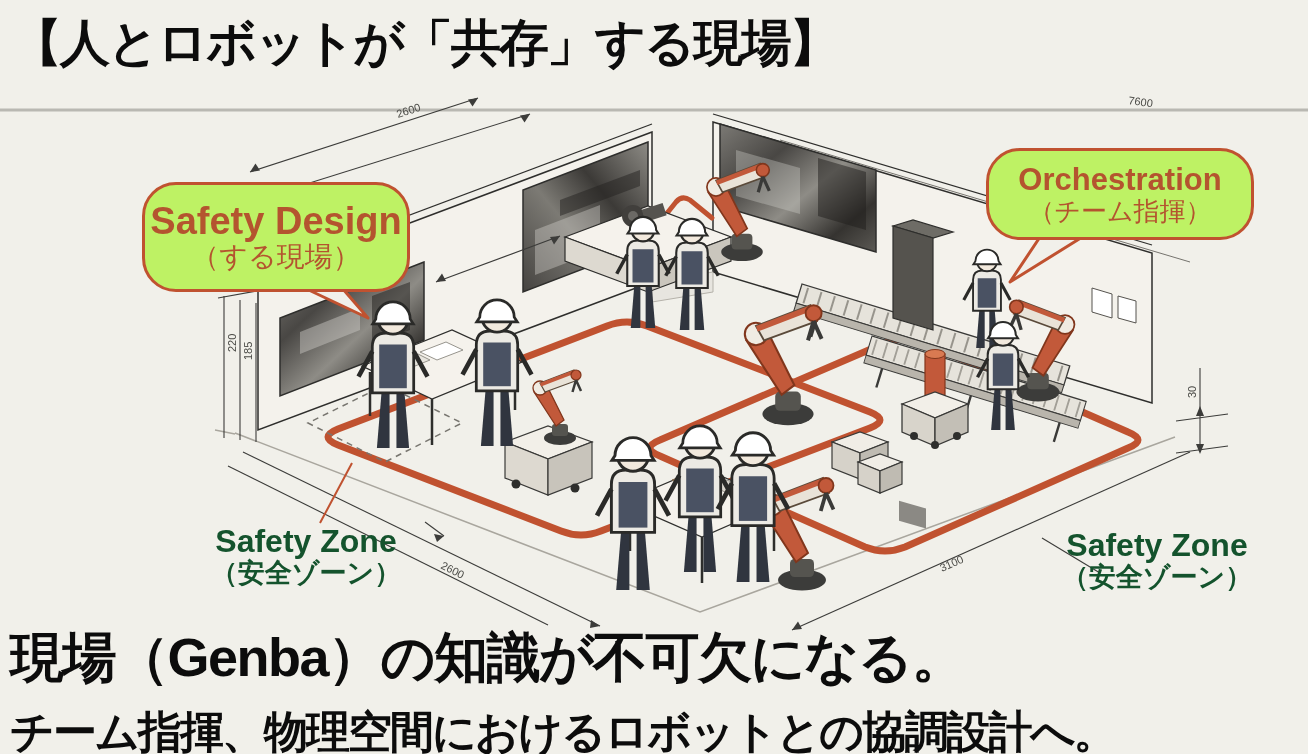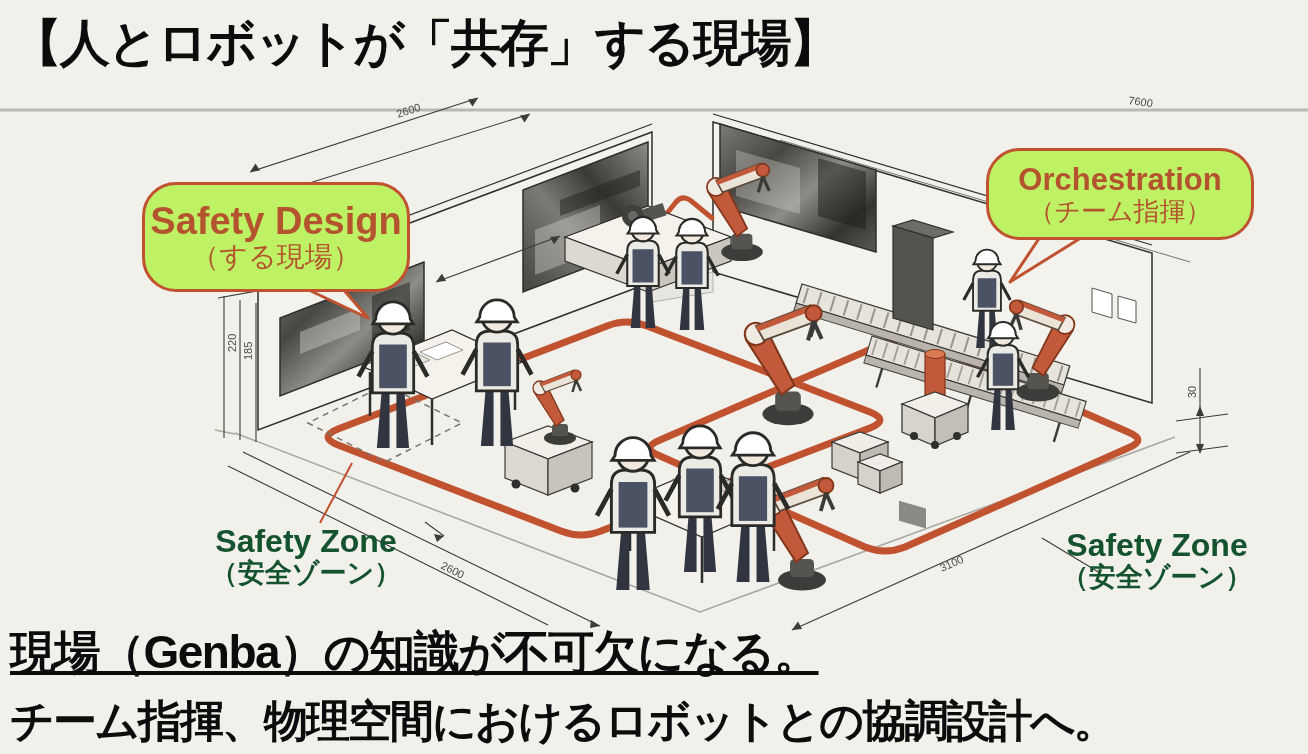--- a/index.html
+++ b/index.html
@@ -20,21 +20,21 @@
   .bubble-or{left:986px;top:148px;width:262px;height:86px;}
   .bubble-or .en{font-size:31px;}
   .bubble-or .ja{font-size:26px;}
   .zone-label{position:absolute;color:#14532d;font-weight:800;text-align:center;
               line-height:1.1;z-index:6;}
   .zone-label .en{font-size:32px;}
   .zone-label .ja{font-size:27px;text-align:center;}
   .zl-left{left:196px;top:524px;width:220px;}
   .zl-right{left:1052px;top:528px;width:210px;}
   .footer{position:absolute;left:10px;top:622px;z-index:5;color:#0c0c0c;}
-  .footer .l1{font-size:46px;font-weight:900;letter-spacing:-1.5px;white-space:nowrap;text-decoration:underline;}
+  .footer .l1{font-size:54px;font-weight:900;letter-spacing:-1.5px;white-space:nowrap;}
   .footer .l2{font-size:44px;font-weight:900;letter-spacing:-2px;white-space:nowrap;margin-top:8px;}
   .dimtxt{font-size:11px;fill:#4a4a46;}
 </style>
 </head>
 <body>
 
 <div class="slide">
 
   <div class="title">【人とロボットが「共存」する現場】</div>
 

